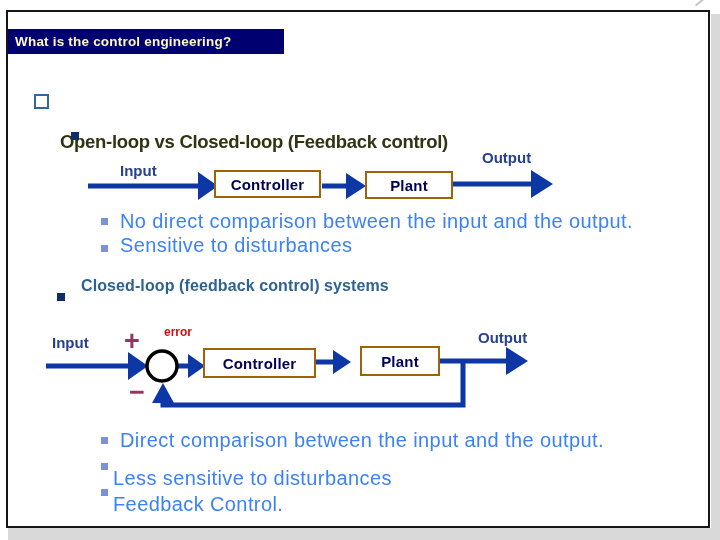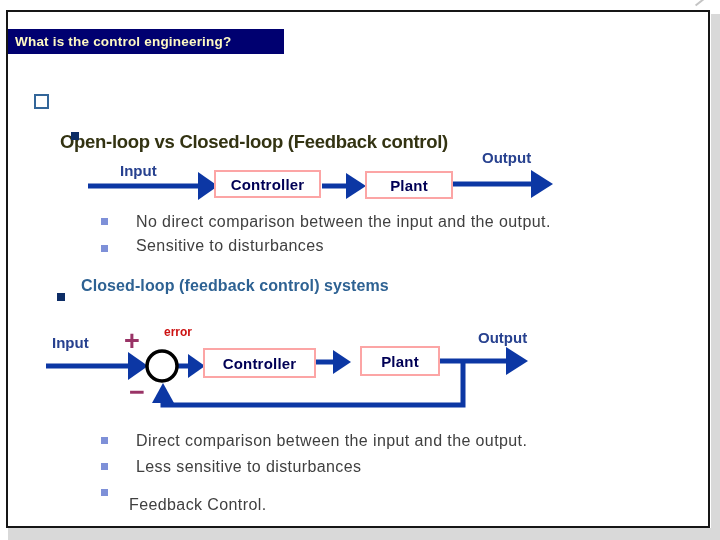--- a/index.html
+++ b/index.html
@@ -25,24 +25,24 @@
     color:#333312;font-size:18.5px;font-weight:bold;letter-spacing:-.3px;white-space:nowrap;margin-top:44px;
   }
 
   .sq-bullet{position:absolute;width:8px;height:8px;background:#0d2d66;}
   .section-heading{
     position:absolute;color:#2e6293;font-size:16px;font-weight:bold;white-space:nowrap;letter-spacing:.1px;
   }
 
   .b-row{position:absolute;display:flex;align-items:flex-start;}
   .b-sq{width:7px;height:7px;background:#7e90d8;margin-top:5px;flex:0 0 auto;}
-  .b-txt{color:#404040;font-size:16px;line-height:17px;letter-spacing:.4px;margin-left:28px;white-space:nowrap;}
+  .b-txt{color:#3b82f6;font-size:20px;line-height:17px;letter-spacing:.4px;margin-left:12px;white-space:nowrap;}
 
   .dbox{
-    position:absolute;border:2px solid #fca5a5;background:#ffffff;box-sizing:border-box;
+    position:absolute;border:2px solid #a16207;background:#ffffff;box-sizing:border-box;
     display:flex;align-items:center;justify-content:center;
     color:#000055;font-weight:bold;font-size:15px;letter-spacing:.2px;
   }
   .io-label{position:absolute;color:#27418f;font-size:15px;font-weight:bold;white-space:nowrap;}
   .sign{position:absolute;color:#993366;font-weight:bold;font-size:27px;line-height:22px;}
   .error-label{position:absolute;color:#cc1111;font-size:12px;font-weight:bold;}
 
   svg.wires{position:absolute;left:0;top:0;pointer-events:none;}
 </style>
 </head>
@@ -110,21 +110,21 @@
   <div class="error-label" style="left:164px;top:325px;">error</div>
   <div class="dbox" style="left:203px;top:348px;width:113px;height:30px;">Controller</div>
   <div class="dbox" style="left:360px;top:346px;width:80px;height:30px;">Plant</div>
   <div class="io-label" style="left:478px;top:329px;">Output</div>
   <div class="sign" style="left:129px;top:381px;">−</div>
 
   <div class="b-row" style="left:101px;top:432px;">
     <span class="b-sq"></span>
     <span class="b-txt">Direct comparison between the input and the output.</span>
   </div>
-  <div class="b-row" style="left:101px;top:458px;">
+  <div class="b-row" style="left:101px;top:458px;flex-direction:column;">
     <span class="b-sq"></span>
     <span class="b-txt">Less sensitive to disturbances</span>
   </div>
   <div class="b-row" style="left:101px;top:484px;flex-direction:column;">
     <span class="b-sq"></span>
     <span class="b-txt">Feedback Control.</span>
   </div>
 
 </div>
 

